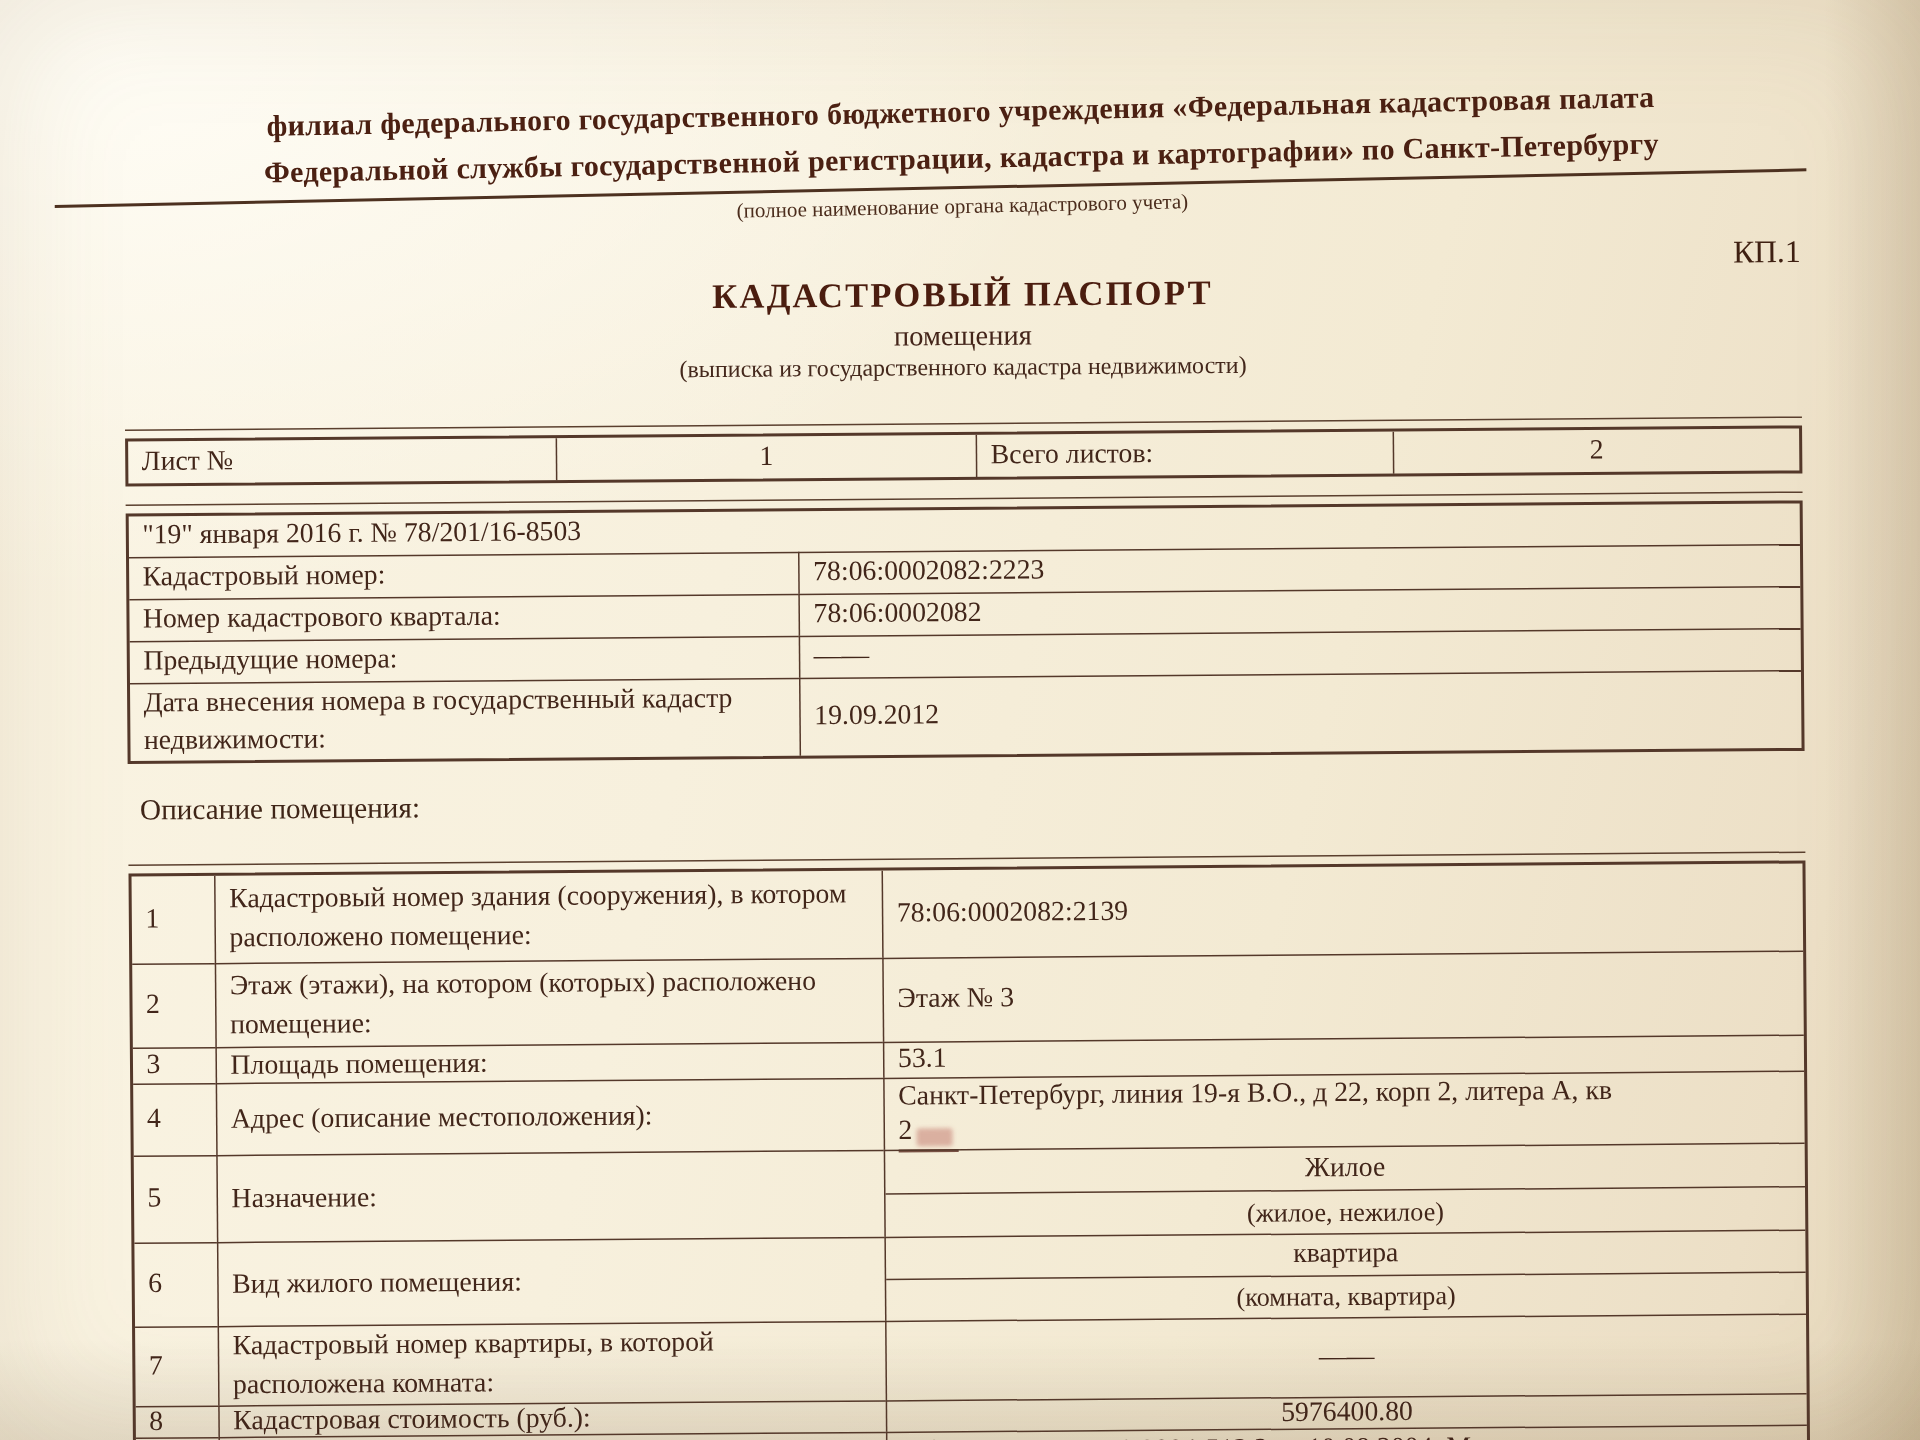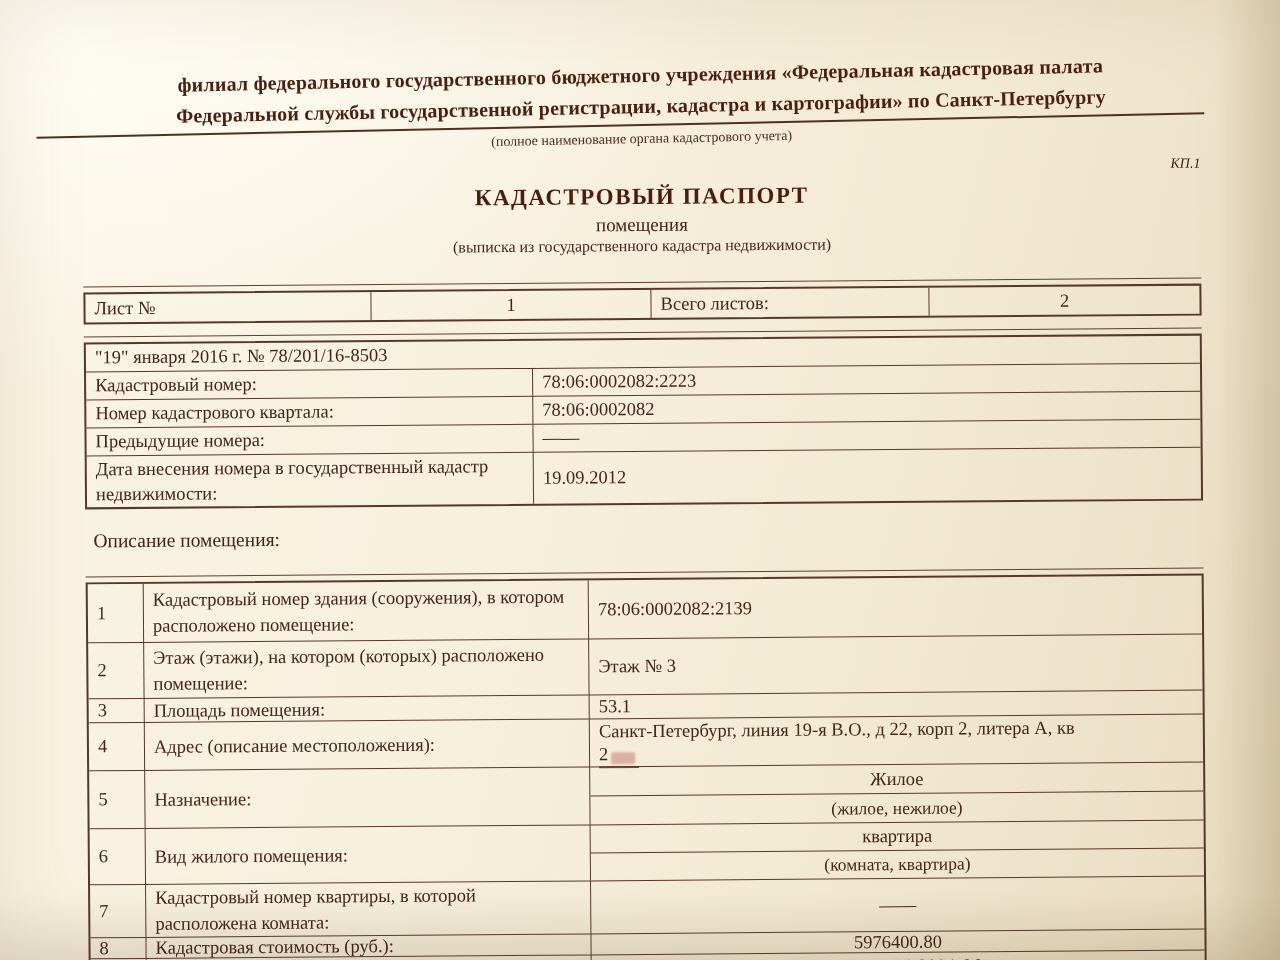--- a/index.html
+++ b/index.html
@@ -26,21 +26,21 @@
   .header-wrap{position:absolute;top:60px;left:0;width:100%;transform:rotate(-0.75deg);}
   .org{
     text-align:center;font-weight:bold;font-size:20px;line-height:31px;
     color:#4b2012;letter-spacing:.2px;
   }
   .header-rule{
     margin-left:-44px;width:calc(100% + 46px);height:0;
     border-top:2px solid #4d3120;margin-top:2px;
   }
   .caption{ text-align:center;font-size:14px;margin-top:5px;color:#4b2c1c;}
-  .form-code{position:absolute;top:160px;right:2px;font-size:14px;color:#3f2012;font-style:italic;}
+  .form-code{position:absolute;top:160px;right:2px;font-size:21px;color:#3f2012;}
   .title{
     position:absolute;top:184px;width:100%;text-align:center;
     font-size:23px;font-weight:bold;letter-spacing:1.5px;color:#4b1d0f;
   }
   .obj{position:absolute;top:214px;width:100%;text-align:center;font-size:19px;color:#44251a;}
   .tnote{position:absolute;top:237px;width:100%;text-align:center;font-size:16px;color:#44281c;}
   
   .tbl{position:absolute;left:2px;width:1118px;border:2px solid #54382a;box-sizing:border-box;}
   .tbl::before{
     content:"";position:absolute;left:-2px;right:-2px;top:-8px;

